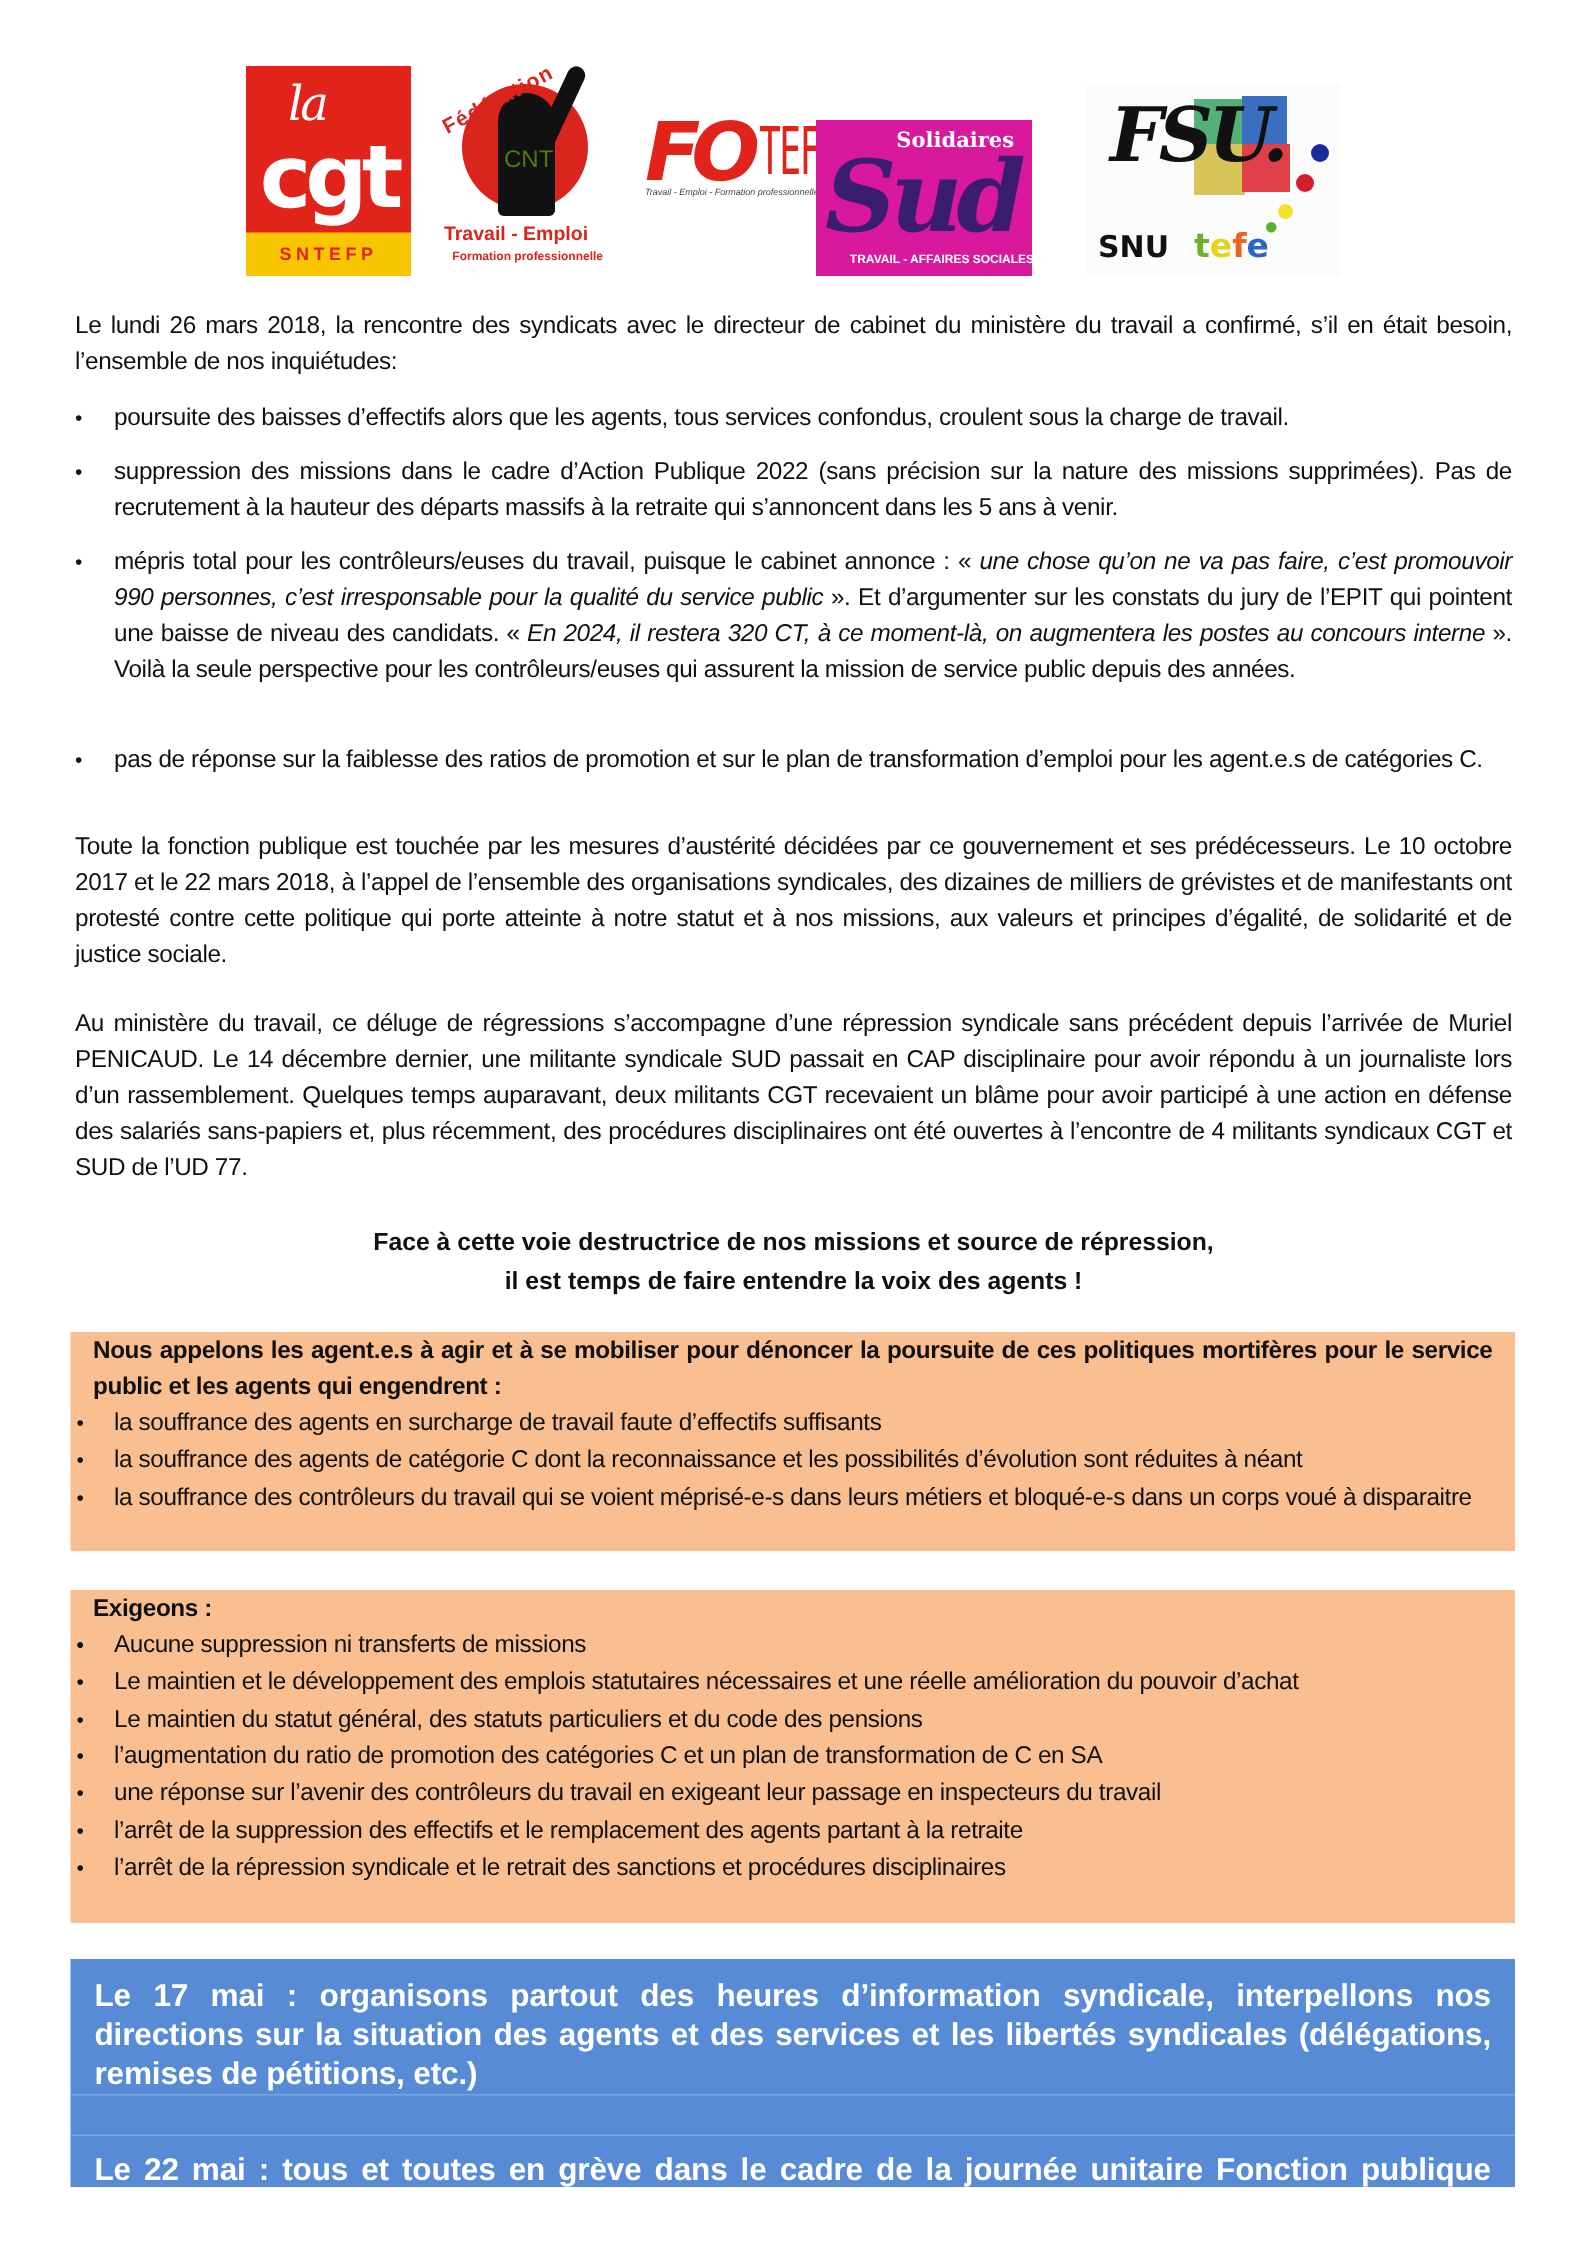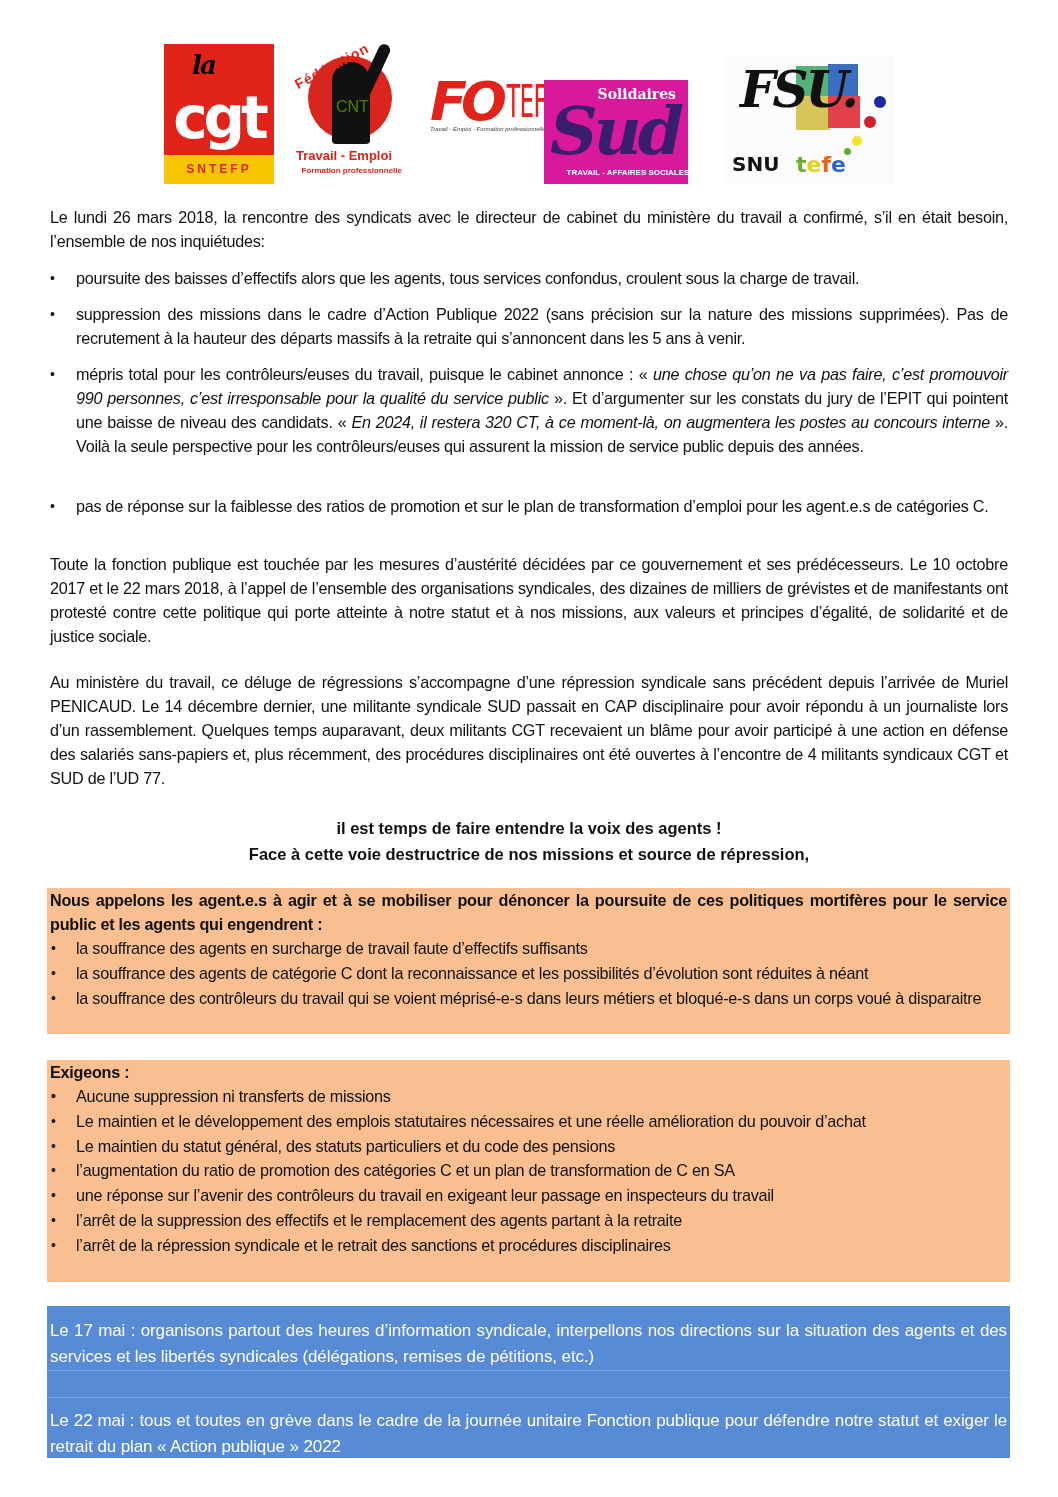--- a/index.html
+++ b/index.html
@@ -8,21 +8,21 @@
       font-family: "Liberation Sans", sans-serif; color: #111;
     }
     .page { position: absolute; left: 0; top: 0; width: 1058px; height: 1497px; }
 
     
     .logos { position: absolute; left: 0; top: 0; width: 1058px; height: 200px; }
     .logo { position: absolute; overflow: hidden; }
 
     .cgt { left: 164px; top: 44px; width: 110px; height: 140px; background: #e2231a; }
     .cgt .la { position: absolute; left: 28px; top: 6px; font-family: "DejaVu Serif", serif; font-style: italic;
-      font-size: 26px; color: #000000; font-weight: bold; letter-spacing: -2px; }
+      font-size: 32px; color: #ffffff; font-weight: normal; letter-spacing: -2px; }
     .cgt .word { position: absolute; left: 2px; top: 40px; width: 106px; text-align: center;
       font-family: "DejaVu Sans", sans-serif; font-weight: bold; font-size: 58px; color: #fff; letter-spacing: -4px; line-height: 68px; }
     .cgt .band { position: absolute; left: 0; bottom: 0; width: 110px; height: 29px; background: #f7c600;
       color: #e2231a; font-weight: bold; font-size: 12px; text-align: center; line-height: 29px; letter-spacing: 3px; }
 
     .cnt { left: 286px; top: 38px; width: 116px; height: 146px; background: #fff; }
     .cnt .fed { position: absolute; left: 6px; top: 2px; font-size: 14px; font-weight: bold; color: #d9251d;
       transform: rotate(-28deg); transform-origin: left top; top: 40px; letter-spacing: 1px; }
     .cnt .disc { position: absolute; left: 22px; top: 18px; width: 84px; height: 84px; border-radius: 50%; background: #d9251d; }
     .cnt .cat { position: absolute; left: 46px; top: 24px; width: 38px; height: 82px; background: #111;
@@ -73,26 +73,26 @@
     .text p { margin: 0; }
     .bul { position: absolute; left: 50px; width: 958px; font-size: 16.2px; line-height: 24px; text-align: justify;
       color: #111; letter-spacing: -0.25px; }
     .bul .dot { position: absolute; left: 0; top: 0; width: 26px; font-size: 14px; }
     .bul .txt { margin-left: 26px; display: block; }
     em { font-style: italic; }
 
     .center-h { position: absolute; left: 50px; width: 958px; text-align: center; font-weight: bold; font-size: 16.5px; line-height: 26px; color: #111; }
 
     .box-orange { position: absolute; left: 47px; width: 963px; background: #f9bf91; }
-    .box-orange .hd { font-weight: bold; font-size: 16.2px; line-height: 24px; padding: 0 3px; text-align: justify; letter-spacing: -0.25px; }
+    .box-orange .hd { font-weight: bold; font-size: 16.2px; line-height: 24px; padding: 0 15px; text-align: justify; letter-spacing: -0.25px; }
     .box-orange .li { position: relative; font-size: 16.2px; line-height: 24.8px; padding-left: 29px; padding-right: 3px; text-align: justify; letter-spacing: -0.25px; }
     .box-orange .li .b { position: absolute; left: 4px; top: 0; font-size: 14px; }
 
     .box-blue { position: absolute; left: 47px; width: 963px; background: #578bd6; color: #fff; }
-    .box-blue .row { padding: 0 3px; font-weight: normal; font-size: 17px; line-height: 26px; text-align: justify; letter-spacing: -0.1px; }
+    .box-blue .row { padding: 0 16px; font-weight: bold; font-size: 21px; line-height: 26px; text-align: justify; letter-spacing: -0.1px; }
     .box-blue .gap { height: 26px; border-top: 1px solid #7aa5e3; }
     .box-blue .sepline { border-top: 1px solid #7aa5e3; }
   </style>
 </head>
 <body>
 
 <div class="page">
 
   <div class="logos">
     <div class="logo cgt">
@@ -161,22 +161,22 @@
 
   <div class="text" style="top:552px;">
     <p>Toute la fonction publique est touchée par les mesures d’austérité décidées par ce gouvernement et ses prédécesseurs. Le 10 octobre 2017 et le 22 mars 2018, à l’appel de l’ensemble des organisations syndicales, des dizaines de milliers de grévistes et de manifestants ont protesté contre cette politique qui porte atteinte à notre statut et à nos missions, aux valeurs et principes d’égalité, de solidarité et de justice sociale.</p>
   </div>
 
   <div class="text" style="top:670px;">
     <p>Au ministère du travail, ce déluge de régressions s’accompagne d’une répression syndicale sans précédent depuis l’arrivée de Muriel PENICAUD. Le 14 décembre dernier, une militante syndicale SUD passait en CAP disciplinaire pour avoir répondu à un journaliste lors d’un rassemblement. Quelques temps auparavant, deux militants CGT recevaient un blâme pour avoir participé à une action en défense des salariés sans-papiers et, plus récemment, des procédures disciplinaires ont été ouvertes à l’encontre de 4 militants syndicaux CGT et SUD de l’UD 77.</p>
   </div>
 
   <div class="center-h" style="top:815px;">
+    <div>Face à cette voie destructrice de nos missions et source de répression,</div>
     <div>il est temps de faire entendre la voix des agents !</div>
-    <div>Face à cette voie destructrice de nos missions et source de répression,</div>
   </div>
 
   <div class="box-orange" style="top:888px; height:146px;">
     <div class="hd">Nous appelons les agent.e.s à agir et à se mobiliser pour dénoncer la poursuite de ces politiques mortifères pour le service public et les agents qui engendrent :</div>
     <div class="li"><span class="b">•</span><span>la souffrance des agents en surcharge de travail faute d’effectifs suffisants</span></div>
     <div class="li"><span class="b">•</span><span>la souffrance des agents de catégorie C dont la reconnaissance et les possibilités d’évolution sont réduites à néant</span></div>
     <div class="li"><span class="b">•</span><span>la souffrance des contrôleurs du travail qui se voient méprisé-e-s dans leurs métiers et bloqué-e-s dans un corps voué à disparaitre</span></div>
   </div>
 
   <div class="box-orange" style="top:1060px; height:222px;">

